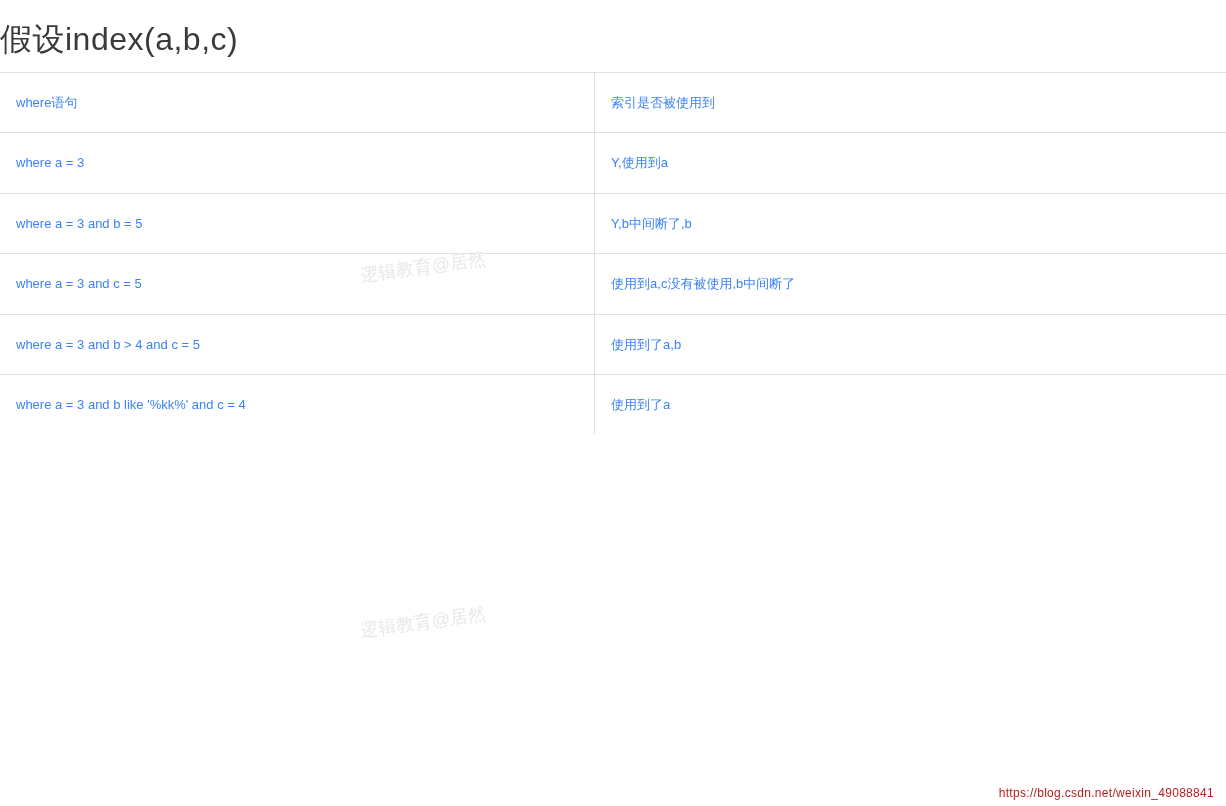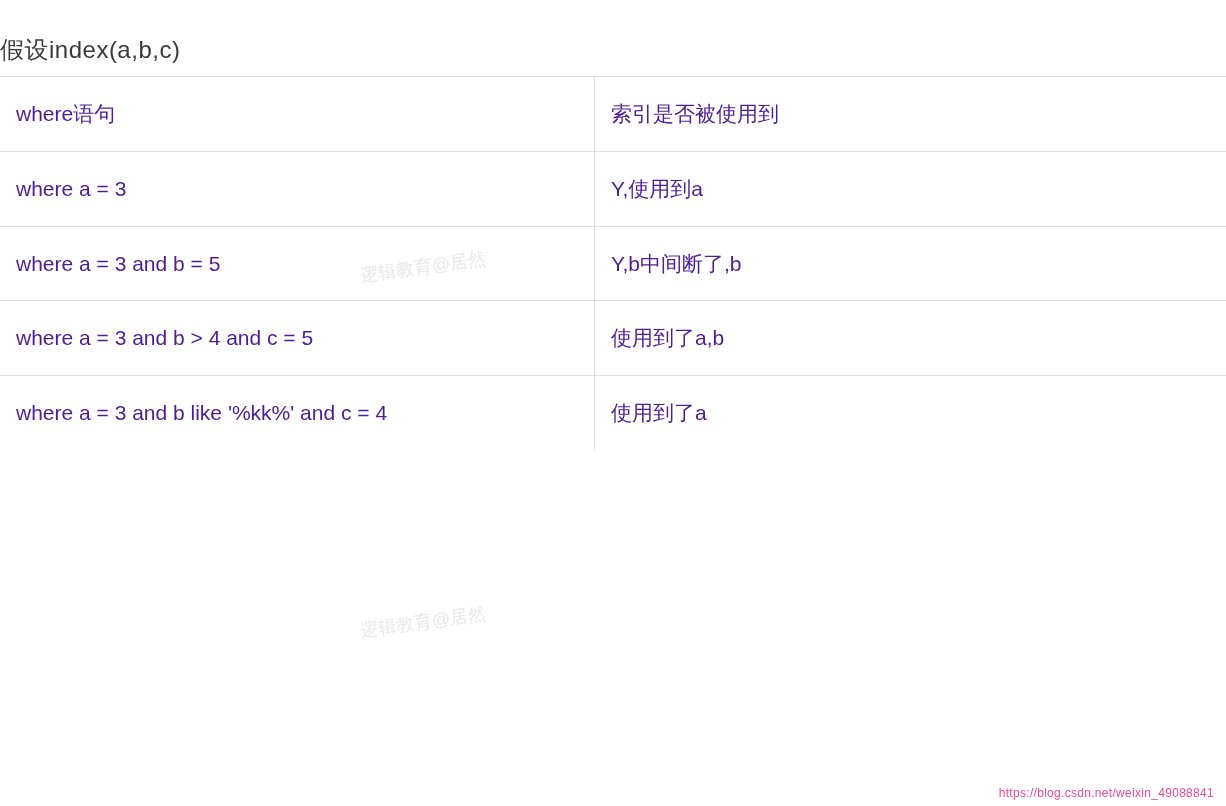--- a/index.html
+++ b/index.html
@@ -9,56 +9,55 @@
     }
     body {
       font-family: -apple-system, BlinkMacSystemFont, "Segoe UI", "PingFang SC", "Hiragino Sans GB", "Microsoft YaHei", sans-serif;
       background: #ffffff;
       color: #4a4a4a;
       width: 1226px;
       height: 806px;
       position: relative;
     }
     .title {
-      font-size: 24px;
+      font-size: 32px;
       font-weight: 400;
       color: #3a3a3a;
       padding: 18px 0 10px 0;
       letter-spacing: 0.5px;
-      margin-top: 16px;
     }
     table {
       width: 100%;
       border-collapse: collapse;
       table-layout: fixed;
     }
     td {
       border: 1px solid #e0e0e0;
       padding: 18px 16px;
-      font-size: 21px;
-      color: #4c1d95;
+      font-size: 13px;
+      color: #3b82f6;
       vertical-align: top;
       line-height: 1.8;
     }
     td:first-child {
       border-left: none;
       width: 48.5%;
     }
     td:last-child {
       border-right: none;
     }
     tr:last-child td {
       border-bottom: none;
     }
     .watermark {
       position: absolute;
       bottom: 6px;
       right: 12px;
       font-size: 12px;
-      color: #ec4899;
+      color: #b91c1c;
       letter-spacing: 0.3px;
       margin-left: 16px;
     }
     .faint-mark {
       position: absolute;
       color: #e8e8e8;
       font-size: 18px;
       transform: rotate(-8deg);
       pointer-events: none;
       z-index: 0;
@@ -88,20 +87,24 @@
   </tr>
   <tr>
     <td>where a = 3</td>
     <td>Y,使用到a</td>
   </tr>
   <tr>
     <td>where a = 3 and b = 5</td>
     <td>Y,b中间断了,b</td>
   </tr>
   <tr>
+    <td>where a = 3 and c = 5</td>
+    <td>使用到a,c没有被使用,b中间断了</td>
+  </tr>
+  <tr>
     <td>where a = 3 and b &gt; 4 and c = 5</td>
     <td>使用到了a,b</td>
   </tr>
   <tr>
     <td>where a = 3 and b like '%kk%' and c = 4</td>
     <td>使用到了a</td>
   </tr>
 </tbody>
   </table>
 

